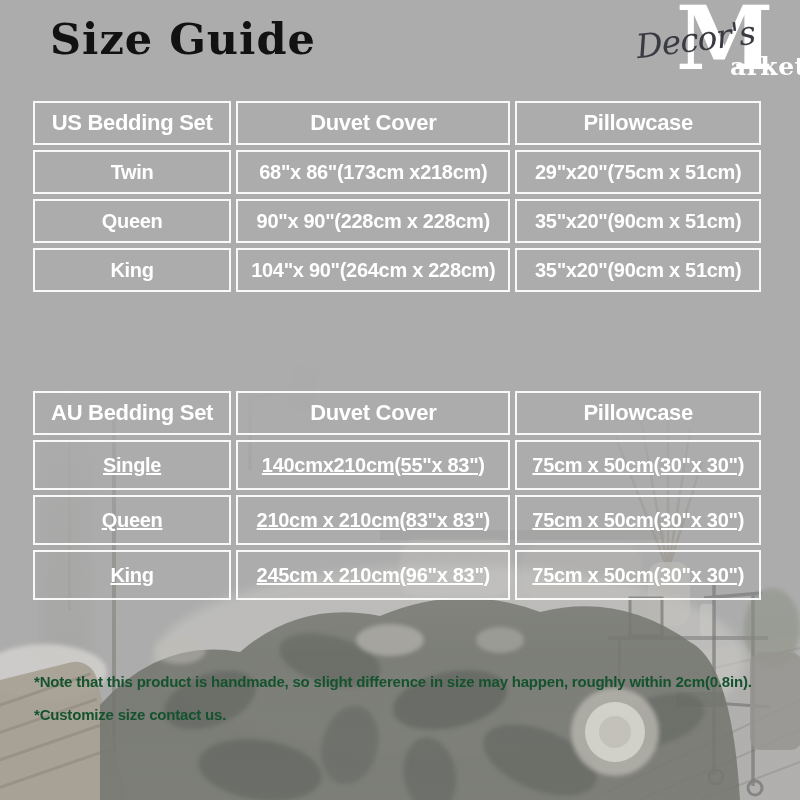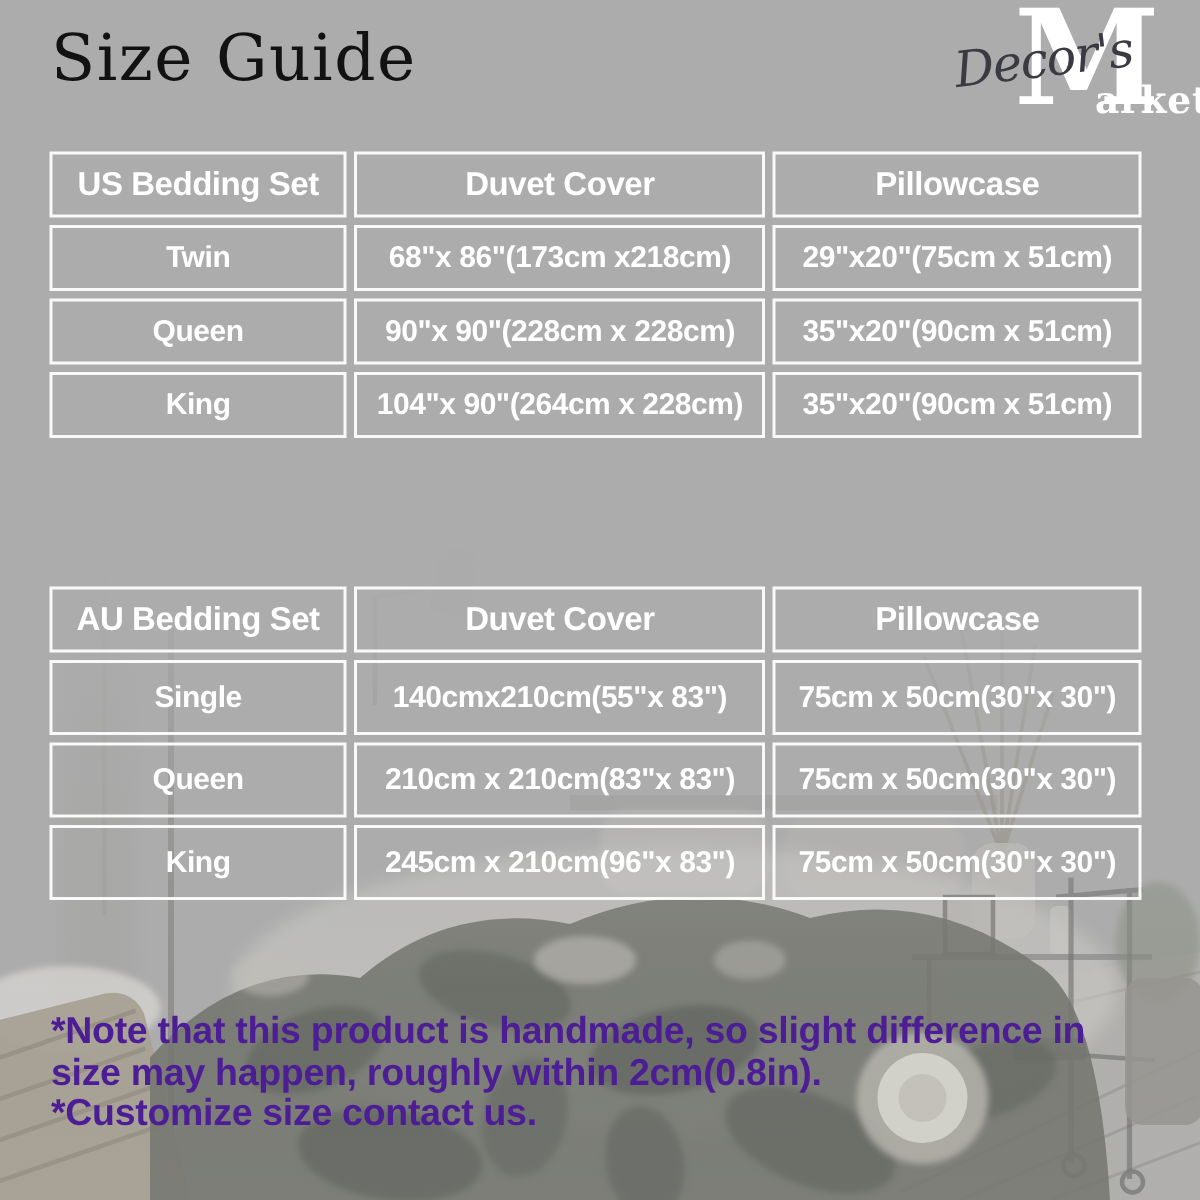--- a/index.html
+++ b/index.html
@@ -14,22 +14,22 @@
     background:linear-gradient(180deg,
       #acacac 0%,
       rgba(172,172,172,0.98) 42%,
       rgba(172,172,172,0.90) 52%,
       rgba(172,172,172,0.62) 62%,
       rgba(172,172,172,0.38) 72%,
       rgba(172,172,172,0.27) 82%,
       rgba(172,172,172,0.30) 100%);
   }
   .title {
-    position:absolute; z-index:2; left:34px; top:14px; margin:0;
-    font-family:"DejaVu Serif", serif; font-weight:400;
+    position:absolute; z-index:2; left:50px; top:14px; margin:0;
+    font-family:"DejaVu Serif", serif; font-weight:700;
     font-size:43px; letter-spacing:1px; color:#121212;
   }
   .logo { position:absolute; z-index:2; top:6px; right:14px; width:172px; height:88px; }
   .logo-m {
     position:absolute; left:62px; top:-12px;
     font-family:"DejaVu Serif", serif; font-weight:700;
     font-size:88px; line-height:1; color:#ffffff;
   }
   .logo-script {
     position:absolute; left:22px; top:14px;
@@ -51,28 +51,28 @@
   .size-table col.c1 { width:27.6%; }
   .size-table col.c2 { width:38.2%; }
   .size-table col.c3 { width:34.2%; }
   .size-table th, .size-table td {
     border:2px solid rgba(255,255,255,0.93);
     color:#ffffff; font-weight:700; text-align:center; vertical-align:middle;
     padding:0 2px; letter-spacing:-0.3px; white-space:nowrap; overflow:hidden;
   }
   .size-table th { font-size:22px; height:40px; }
   .size-table.us td { font-size:20px; height:40px; }
-  .size-table.au td { font-size:20px; height:46px; }
+  .size-table.au td { font-size:20px; height:46px;text-decoration:underline; }
   .notes {
     position:absolute; z-index:2; left:34px; top:674px; width:738px;
-    color:#4c1d95; font-weight:700; font-size:25px; line-height:1.1;
+    color:#14532d; font-weight:700; font-size:15px; line-height:1.1;
     letter-spacing:-0.2px;
   }
   .notes p { margin:0; }
-  .notes p + p { }
+  .notes p + p { margin-top:16px; }
 </style>
 </head>
 <body>
 
 <div class="canvas">
 
   <svg class="photo" width="800" height="800" viewBox="0 0 800 800">
     <defs>
       <filter id="b2" x="-30%" y="-30%" width="160%" height="160%">
           <feGaussianBlur stdDeviation="2"></feGaussianBlur>

